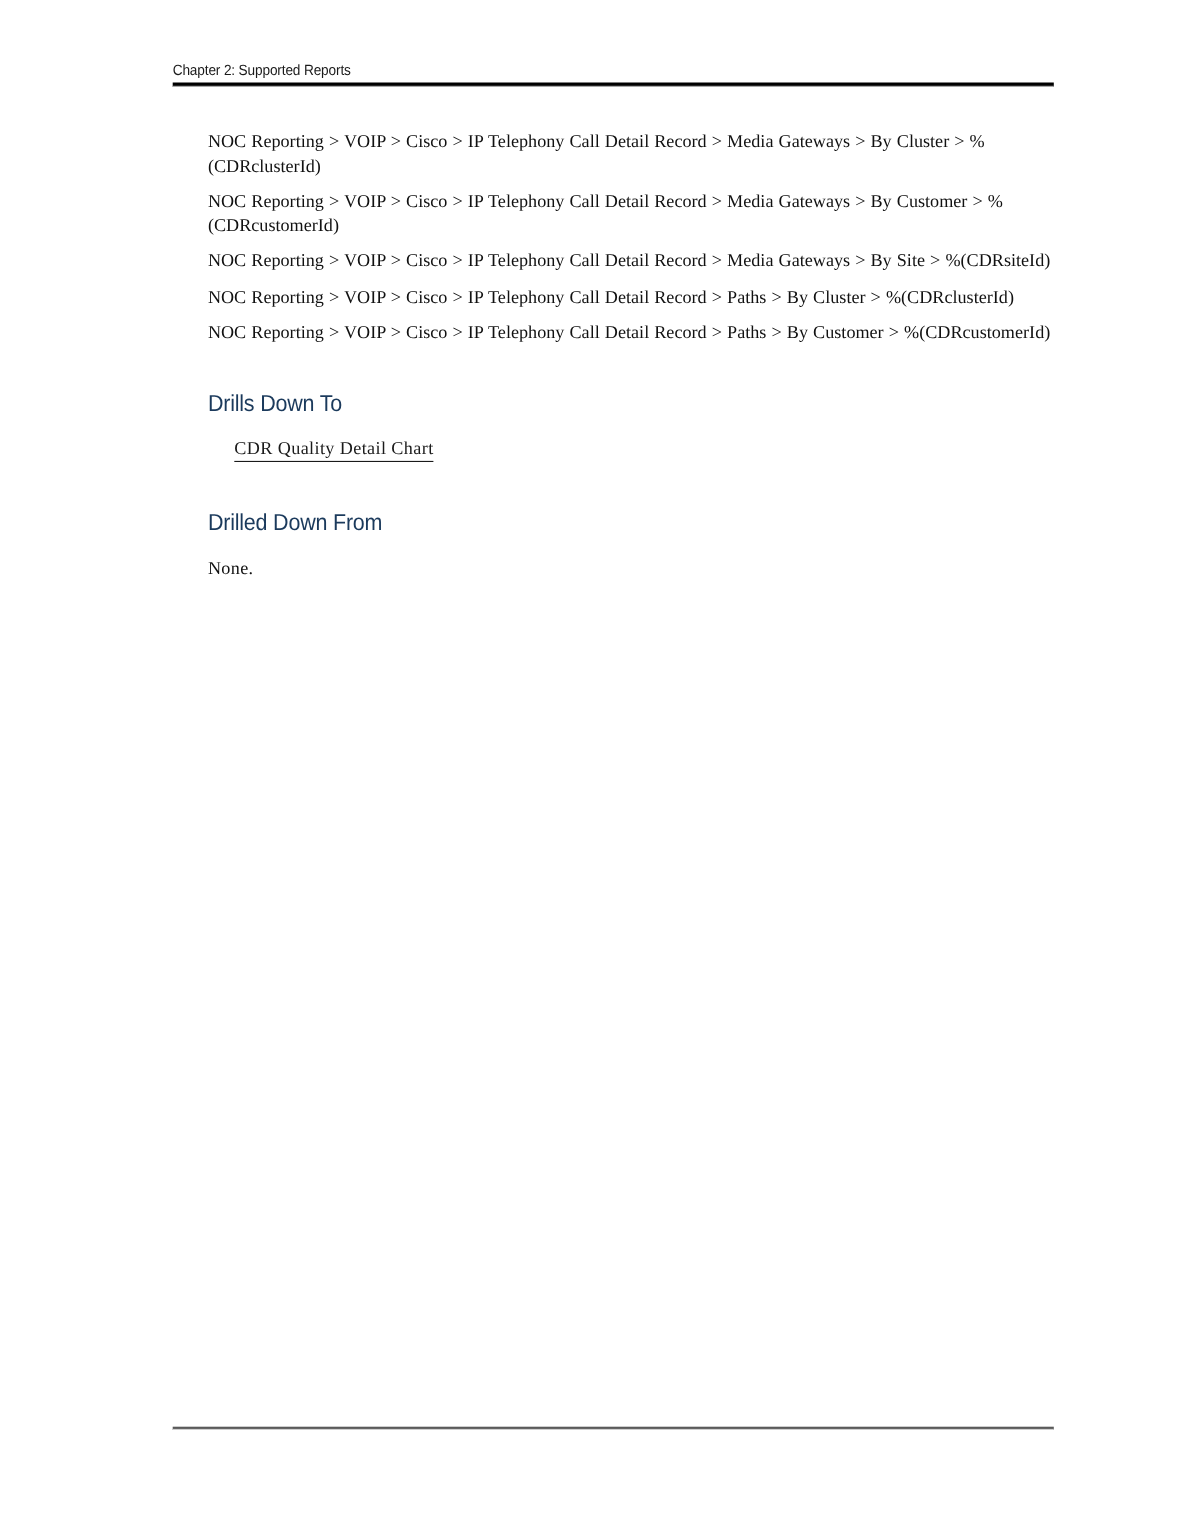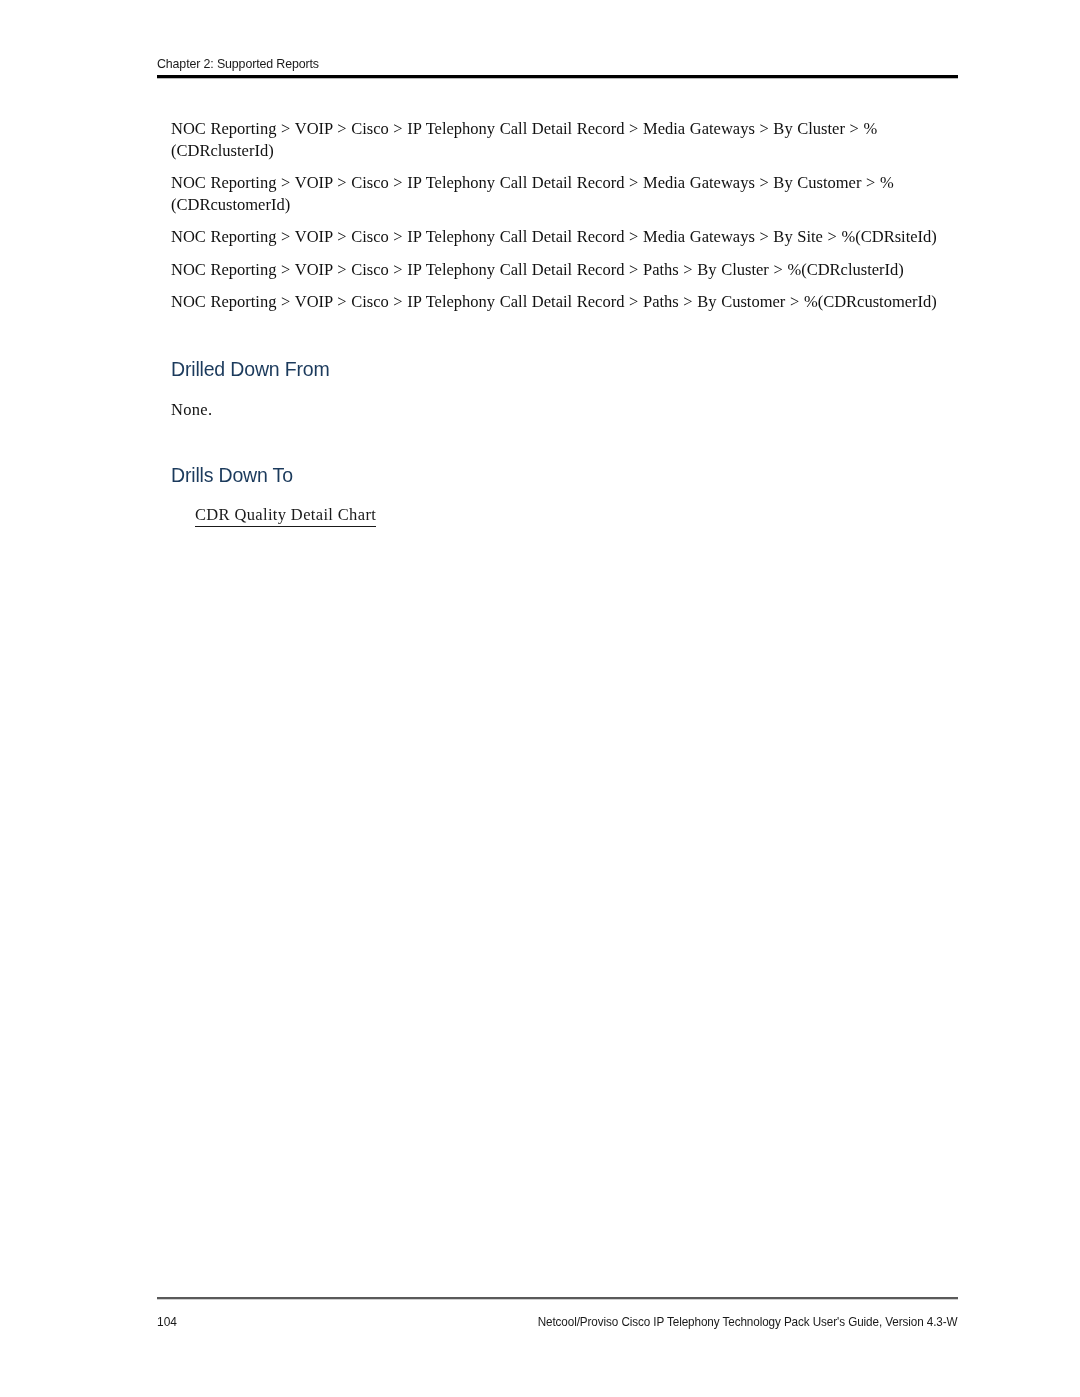--- a/index.html
+++ b/index.html
@@ -45,21 +45,21 @@
     margin-top: 4px;
     width: 801px;
     height: 3px;
     background: #000000;
     border-bottom: 1px solid #b8b8b8;
   }
 
   
   .content {
     position: absolute;
-    left: 171px;
+    left: 189px;
     top: 118px;
     width: 771px;
   }
 
   .path-list {
     margin: 0;
     padding: 0;
     list-style: none;
   }
   .path-item {
@@ -170,35 +170,31 @@
   <div class="content">
 
     <ul class="path-list">
       <li class="path-item">NOC Reporting &gt; VOIP &gt; Cisco &gt; IP Telephony Call Detail Record &gt; Media Gateways &gt; By Cluster &gt; %(CDRclusterId)</li>
       <li class="path-item">NOC Reporting &gt; VOIP &gt; Cisco &gt; IP Telephony Call Detail Record &gt; Media Gateways &gt; By Customer &gt; %(CDRcustomerId)</li>
       <li class="path-item">NOC Reporting &gt; VOIP &gt; Cisco &gt; IP Telephony Call Detail Record &gt; Media Gateways &gt; By Site &gt; %(CDRsiteId)</li>
       <li class="path-item">NOC Reporting &gt; VOIP &gt; Cisco &gt; IP Telephony Call Detail Record &gt; Paths &gt; By Cluster &gt; %(CDRclusterId)</li>
       <li class="path-item">NOC Reporting &gt; VOIP &gt; Cisco &gt; IP Telephony Call Detail Record &gt; Paths &gt; By Customer &gt; %(CDRcustomerId)</li>
     </ul>
 
-    <div class="section drilled-section">
-      <h2 class="section-heading">Drilled Down From</h2>
-      <p class="body-text">None.</p>
-    </div>
-
     <div class="section drills-section">
       <h2 class="section-heading">Drills Down To</h2>
       <div class="drills-link-wrap">
         <a class="drill-link" href="#">CDR Quality Detail Chart</a>
       </div>
     </div>
 
+    <div class="section drilled-section">
+      <h2 class="section-heading">Drilled Down From</h2>
+      <p class="body-text">None.</p>
+    </div>
+
   </div>
 
   <div class="page-footer">
     <div class="footer-rule"></div>
-    <div class="footer-row">
-      <span class="footer-page-number">104</span>
-      <span class="footer-guide-title">Netcool/Proviso Cisco IP Telephony Technology Pack User's Guide, Version 4.3-W</span>
-    </div>
   </div>
 
 </div>
 
 </body></html>

